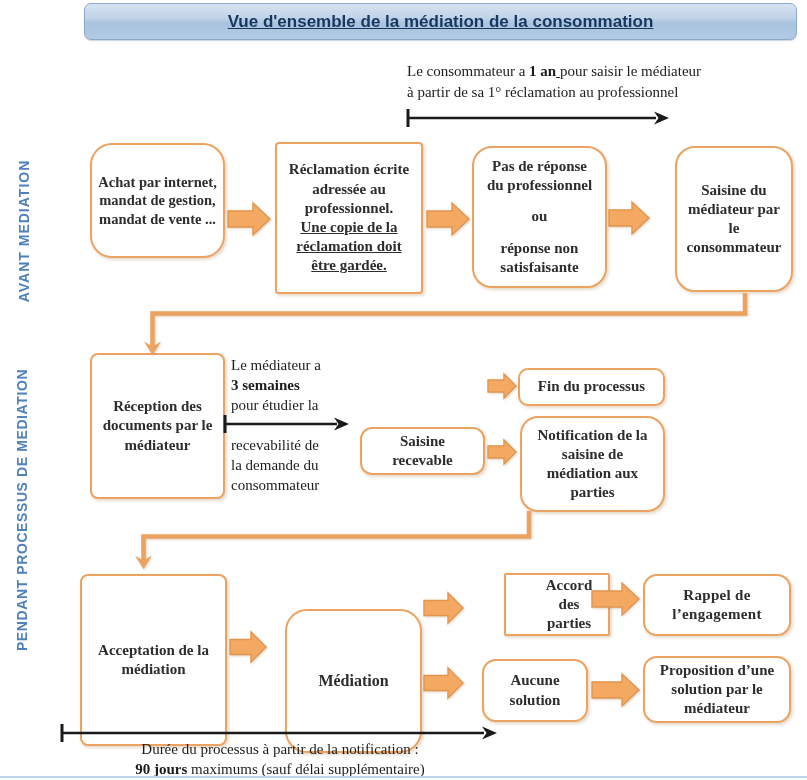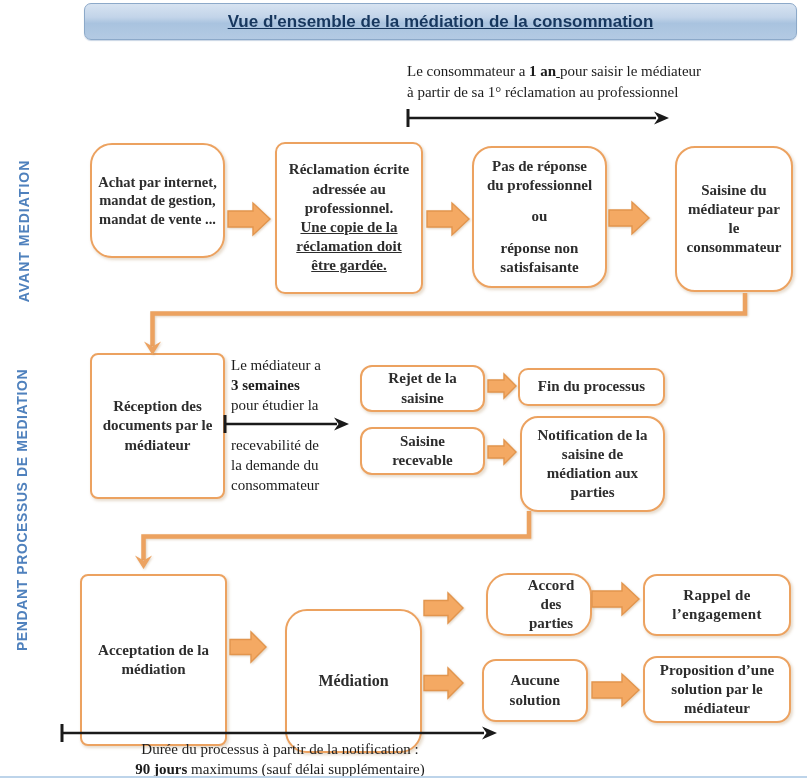--- a/index.html
+++ b/index.html
@@ -27,31 +27,31 @@
     transform:translate(-50%,-50%) rotate(-90deg);
   }
   
   .box {
     position:absolute; background:#fff; border:2px solid #ECA260;
     box-sizing:border-box; display:flex; align-items:center; justify-content:center;
     text-align:center; font-weight:bold; color:#2d2d2d; font-size:15px; line-height:1.28;
     box-shadow:1.5px 2px 3px rgba(170,130,80,.28); padding:4px 8px;
   }
   .b-achat        { left:90px;  top:143px; width:135px; height:115px; border-radius:22px; font-size:14.5px; padding:1px;}
-  .b-reclamation  { left:275px; top:142px; width:148px; height:152px; border-radius:10px; }
+  .b-reclamation  { left:275px; top:142px; width:148px; height:152px; border-radius:4px; }
   .b-reponse      { left:472px; top:146px; width:135px; height:142px; border-radius:20px; }
   .b-saisine      { left:675px; top:146px; width:118px; height:146px; border-radius:20px; }
   .b-reception    { left:90px;  top:353px; width:135px; height:146px; border-radius:8px; }
   .b-rejet        { left:360px; top:365px; width:125px; height:47px;  border-radius:12px; }
   .b-fin          { left:518px; top:368px; width:147px; height:38px;  border-radius:10px; }
   .b-recevable    { left:360px; top:427px; width:125px; height:48px;  border-radius:12px; }
   .b-notification { left:520px; top:416px; width:145px; height:96px;  border-radius:18px; }
   .b-acceptation  { left:80px;  top:574px; width:147px; height:172px; border-radius:8px; }
   .b-mediation    { left:285px; top:574px; width:137px; height:144px; border-radius:22px; font-size:16px;margin-top:35px; }
-  .b-accord       { left:486px; top:573px; width:106px; height:63px;  border-radius:22px;padding-left:32px; }
+  .b-accord       { left:504px; top:573px; width:106px; height:63px;  border-radius:2px;padding-left:32px; }
   .b-rappel       { left:643px; top:574px; width:148px; height:62px;  border-radius:14px; letter-spacing:.3px; }
   .b-aucune       { left:482px; top:659px; width:106px; height:63px;  border-radius:14px; }
   .b-proposition  { left:643px; top:656px; width:148px; height:67px;  border-radius:14px; }
   .gapped { display:flex; flex-direction:column; gap:12px; align-items:center; }
   .underlined { text-decoration:underline; }
   
   .ann { position:absolute; color:#1c1c1c; font-size:15px; }
   .ann-top { left:407px; top:61px; width:365px; line-height:21px; }
   .ann-mid { left:231px; top:355px; width:124px; line-height:20px; }
   .ann-mid .spaced { margin-top:20px; }
@@ -102,23 +102,20 @@
   <div class="box b-reception">
     <span>Réception des documents par le médiateur</span>
   </div>
   <div class="ann ann-mid">
     <div>Le médiateur a</div>
     <div class="bold">3 semaines</div>
     <div>pour étudier la</div>
     <div class="spaced">recevabilité de</div>
     <div>la demande du</div>
     <div>consommateur</div>
-  </div>
-  <div class="box b-rejet">
-    <span>Rejet de la saisine</span>
   </div>
   <div class="box b-fin">
     <span>Fin du processus</span>
   </div>
   <div class="box b-recevable">
     <span>Saisine recevable</span>
   </div>
   <div class="box b-notification">
     <span>Notification de la saisine de médiation aux parties</span>
   </div>

